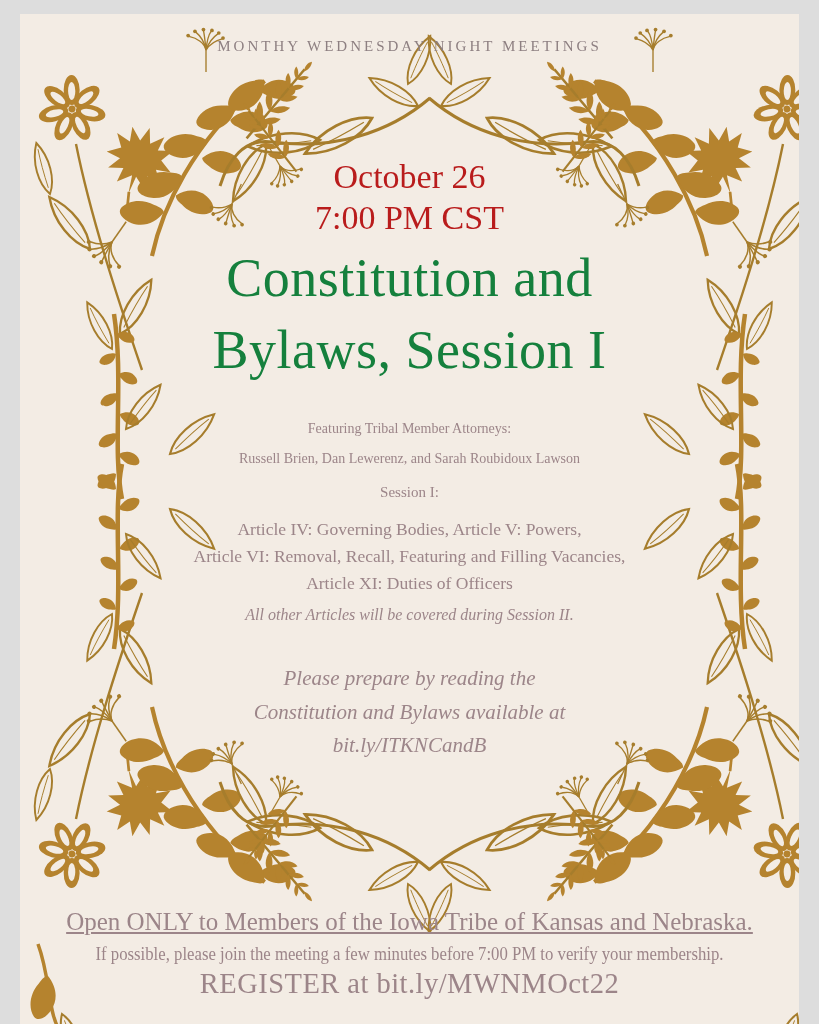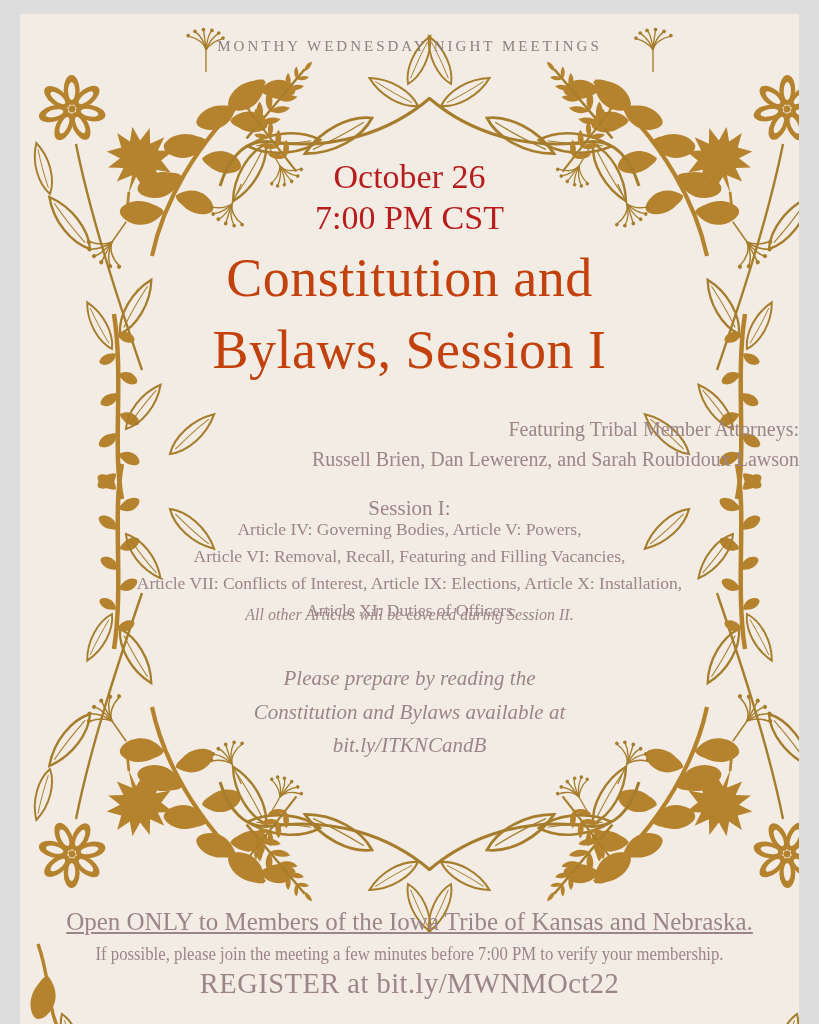--- a/index.html
+++ b/index.html
@@ -8,23 +8,23 @@
     width:779px;height:1024px;
     margin:14px auto;
     background:#f3ece4;
     overflow:hidden;
     font-family:"Liberation Serif", serif;
   }
   .poster svg.frame{position:absolute;inset:0;pointer-events:none;}
   .txt{position:absolute;left:0;right:0;text-align:center;color:#9c8589;}
   .tagline{top:24px;font-size:15px;letter-spacing:3px;color:#8d7f81;}
   .date-block{top:142px;font-size:34px;line-height:41px;color:#b91c1c;}
-  .title-block{top:228px;font-size:54px;line-height:72px;letter-spacing:.5px;color:#c2410c;}
-  .featuring{top:400px;font-size:20px;line-height:30px;text-align:right;}
-  .session-heading{top:482px;font-size:21px;}
+  .title-block{top:228px;font-size:54px;line-height:72px;letter-spacing:.5px;color:#15803d;}
+  .featuring{top:400px;font-size:14px;line-height:30px;}
+  .session-heading{top:470px;font-size:15px;}
   .session-lines{top:502px;font-size:17.5px;line-height:27px;}
   .session-note{top:592px;font-size:16px;font-style:italic;}
   .prepare{top:648px;font-size:21px;line-height:33.5px;font-style:italic;}
   .footer-open{top:894px;font-size:25px;text-decoration:underline;}
   .footer-note{top:930px;font-size:18px;transform:scaleX(.93);}
   .footer-register{top:952px;font-size:30px;letter-spacing:.5px;transform:scaleX(.95);}
 </style>
 </head>
 <body>
 
@@ -188,21 +188,20 @@
   <div class="txt featuring">
     <div>Featuring Tribal Member Attorneys:</div>
     <div>Russell Brien, Dan Lewerenz, and Sarah Roubidoux Lawson</div>
   </div>
 
   <div class="txt session-heading">Session I:</div>
 
   <div class="txt session-lines">
     <div>Article IV: Governing Bodies, Article V: Powers,</div>
     <div>Article VI: Removal, Recall, Featuring and Filling Vacancies,</div>
-    <div>Article VII: Conflicts of Interest, Article IX: Elections, Article X: Installation,</div>
     <div>Article XI: Duties of Officers</div>
   </div>
 
   <div class="txt session-note">All other Articles will be covered during Session II.</div>
 
   <div class="txt prepare">
     <div>Please prepare by reading the</div>
     <div>Constitution and Bylaws available at</div>
     <div>bit.ly/ITKNCandB</div>
   </div>

